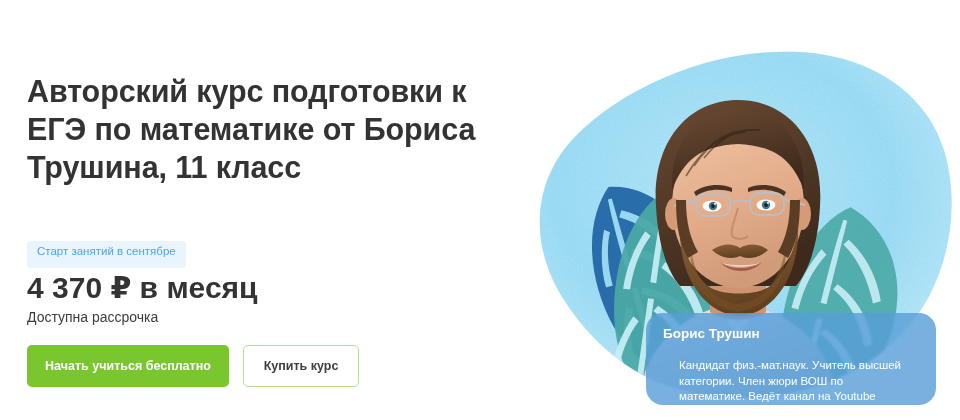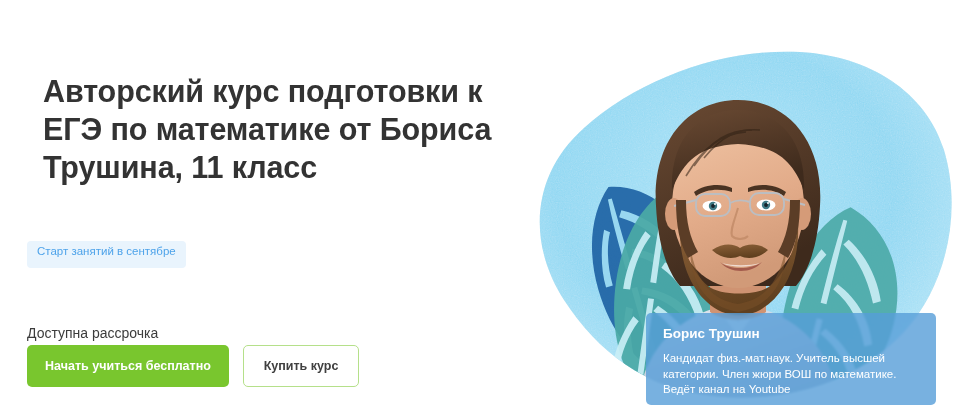--- a/index.html
+++ b/index.html
@@ -24,21 +24,21 @@
   .left-col {
     position: absolute;
     left: 27px;
     top: 0;
     width: 500px;
     height: 420px;
   }
   .course-title {
     position: absolute;
     top: 72px;
-    left: 16px;
+    left: 0;
     width: 480px;
     margin: 0;
     font-size: 30.5px;
     line-height: 38px;
     font-weight: bold;
     color: #333333;
     letter-spacing: -0.1px;
   }
   .start-badge {
     position: absolute;
@@ -59,21 +59,21 @@
     left: 0;
     margin: 0;
     font-size: 30px;
     line-height: 38px;
     font-weight: bold;
     color: #333333;
     white-space: nowrap;
   }
   .installment {
     position: absolute;
-    top: 324px;
+    top: 308px;
     left: 0;
     margin: 0;
     font-size: 14px;
     line-height: 18px;
     color: #3c3c3c;
   }
   .btn-row {
     position: absolute;
     top: 345px;
     left: 0;
@@ -122,34 +122,34 @@
 
   
   .author-card {
     position: absolute;
     left: 646px;
     top: 313px;
     width: 290px;
     height: 92px;
     box-sizing: border-box;
     padding: 13px 16px 0 17px;
-    border-radius: 5px;
+    border-radius: 17px;
     background: rgba(86, 158, 216, 0.80);
     backdrop-filter: blur(1px);
     overflow: hidden;
   }
   .author-name {
     margin: 0 0 9px 0;
     font-size: 13.5px;
     line-height: 16px;
     font-weight: bold;
     color: #ffffff;
   }
   .author-desc {
-    margin: 0;
+    margin: 16px;
     font-size: 11.5px;
     line-height: 15.5px;
     color: #ffffff;
   }
 </style>
 </head>
 <body>
 
 <div id="page">
 
@@ -335,20 +335,21 @@
     <p class="author-name">Борис Трушин</p>
     <p class="author-desc">Кандидат физ.-мат.наук. Учитель высшей категории. Член жюри ВОШ по математике. Ведёт канал на Youtube</p>
   </div>
 
   <div class="left-col">
 
     <h1 class="course-title">Авторский курс подготовки к ЕГЭ по математике от Бориса Трушина, 11 класс</h1>
 
     <span class="start-badge">Старт занятий в сентябре</span>
 
+    <p class="price">4 370 ₽ в месяц</p>
 
     <p class="installment">Доступна рассрочка</p>
 
     <div class="btn-row">
       <button class="btn btn-primary">Начать учиться бесплатно</button>
       <button class="btn btn-secondary">Купить курс</button>
     </div>
 
   </div>
 

